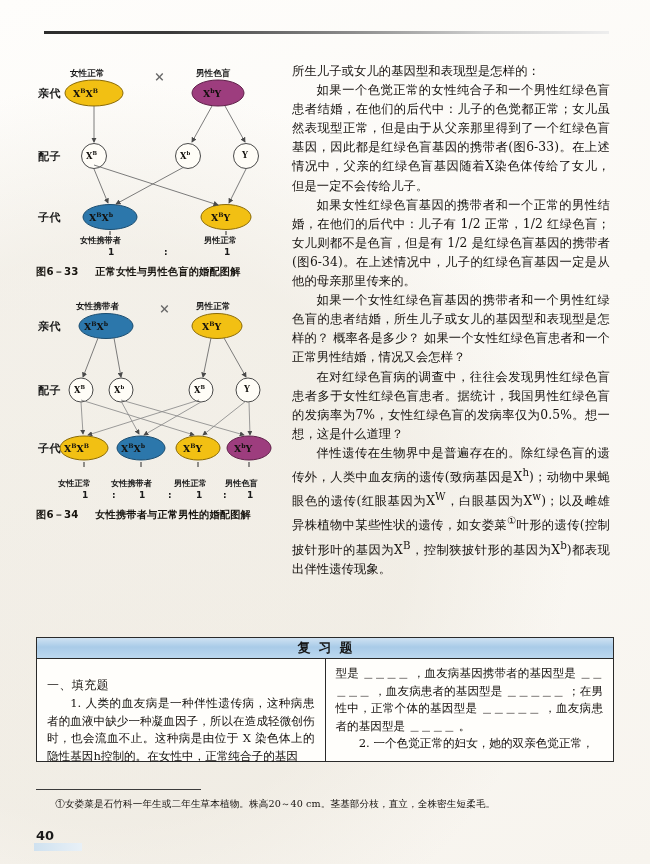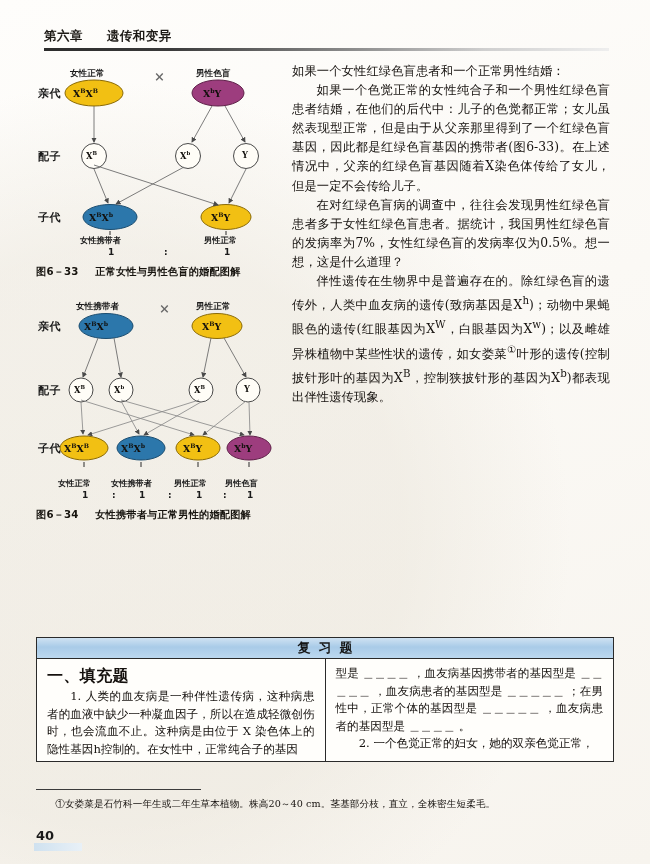--- a/index.html
+++ b/index.html
@@ -69,45 +69,40 @@
           border:1.4px solid #2a2a2a;background:#fffefb;box-sizing:border-box;}
   .review-title{height:20px;
       background:linear-gradient(180deg,#cfe2f2 0%,#a9cbe8 45%,#bcd8ef 100%);
       border-bottom:1.2px solid #2a2a2a;
       display:flex;align-items:center;justify-content:center;
       font-family:"DejaVu Sans","Liberation Sans",sans-serif;
       font-size:13px;font-weight:bold;color:#141414;letter-spacing:8px;text-indent:8px;}
   .review-body{display:flex;height:103px;}
   .rv-col{flex:1;padding:6px 10px 0 10px;box-sizing:border-box;}
   .rv-col.first{border-right:1.2px solid #2a2a2a;}
-  .rv-h{font-size:16px;font-weight:bold;margin:1px 0 1px 0;letter-spacing:.4px;}
+  .rv-h{font-size:12px;font-weight:normal;margin:12px 0 1px 0;letter-spacing:.4px;}
   .rv-p{font-size:11.6px;line-height:17.6px;text-align:justify;text-justify:inter-ideograph;margin:0;}
   .rv-p.ind{text-indent:2em;}
 
   
   .fn-rule{position:absolute;left:36px;top:789px;width:165px;height:1.2px;background:#3b3b3b;}
   .footnote{position:absolute;left:36px;top:797px;width:578px;
       font-size:9.6px;line-height:14px;letter-spacing:.1px;text-indent:2em;}
   .pageno{position:absolute;left:36px;top:828px;
       font-family:"DejaVu Sans","Liberation Sans",sans-serif;
       font-size:13px;font-weight:bold;color:#1a1a1a;}
   .pageno-bar{position:absolute;left:34px;top:843px;width:48px;height:8px;
       background:linear-gradient(90deg,#c9dff1,#e7f1fa);opacity:.85;}
 </style>
 </head>
 <body>
 
 <div class="page">
 
   <div class="hdr">
-    <div class="hdr-txt">
-      <span>第六章</span>
-      <span class="sp"></span>
-      <span>遗传和变异</span>
-    </div>
     <div class="hdr-rule"></div>
   </div>
 
   <div class="col-left">
 
     <div class="diagram dg dg1">
       <svg width="252" height="175">
         <defs>
           <marker id="ah" markerWidth="6" markerHeight="6" refX="5" refY="3" orient="auto">
             <path d="M0,0 L6,3 L0,6 z" fill="#4a4a4a"></path>
@@ -245,22 +240,24 @@
 
     <div class="figcap">
       <span>图6－34</span>
       <span class="sp"></span>
       <span>女性携带者与正常男性的婚配图解</span>
     </div>
 
   </div>
 
   <div class="col-right">
-    <p class="para">如果一个女性红绿色盲患者和一个正常男性结婚：</p>
+    <p class="para">所生儿子或女儿的基因型和表现型是怎样的：</p>
     <p class="para ind">如果一个色觉正常的女性纯合子和一个男性红绿色盲患者结婚，在他们的后代中：儿子的色觉都正常；女儿虽然表现型正常，但是由于从父亲那里得到了一个红绿色盲基因，因此都是红绿色盲基因的携带者(图6-33)。在上述情况中，父亲的红绿色盲基因随着X染色体传给了女儿，但是一定不会传给儿子。</p>
+    <p class="para ind">如果女性红绿色盲基因的携带者和一个正常的男性结婚，在他们的后代中：儿子有 1/2 正常，1/2 红绿色盲；女儿则都不是色盲，但是有 1/2 是红绿色盲基因的携带者(图6-34)。在上述情况中，儿子的红绿色盲基因一定是从他的母亲那里传来的。</p>
+    <p class="para ind">如果一个女性红绿色盲基因的携带者和一个男性红绿色盲的患者结婚，所生儿子或女儿的基因型和表现型是怎样的？ 概率各是多少？ 如果一个女性红绿色盲患者和一个正常男性结婚，情况又会怎样？</p>
     <p class="para ind">在对红绿色盲病的调查中，往往会发现男性红绿色盲患者多于女性红绿色盲患者。据统计，我国男性红绿色盲的发病率为7%，女性红绿色盲的发病率仅为0.5%。想一想，这是什么道理？</p>
     <p class="para ind">伴性遗传在生物界中是普遍存在的。除红绿色盲的遗传外，人类中血友病的遗传(致病基因是X<sup>h</sup>)；动物中果蝇眼色的遗传(红眼基因为X<sup>W</sup>，白眼基因为X<sup>w</sup>)；以及雌雄异株植物中某些性状的遗传，如女娄菜<sup>①</sup>叶形的遗传(控制披针形叶的基因为X<sup>B</sup>，控制狭披针形的基因为X<sup>b</sup>)都表现出伴性遗传现象。</p>
   </div>
 
   <div class="review">
     <div class="review-title">复习题</div>
     <div class="review-body">
       <div class="rv-col first">
         <p class="rv-h">一、填充题</p>
         <p class="rv-p ind">1. 人类的血友病是一种伴性遗传病，这种病患者的血液中缺少一种凝血因子，所以在造成轻微创伤时，也会流血不止。这种病是由位于 X 染色体上的隐性基因h控制的。在女性中，正常纯合子的基因</p>

